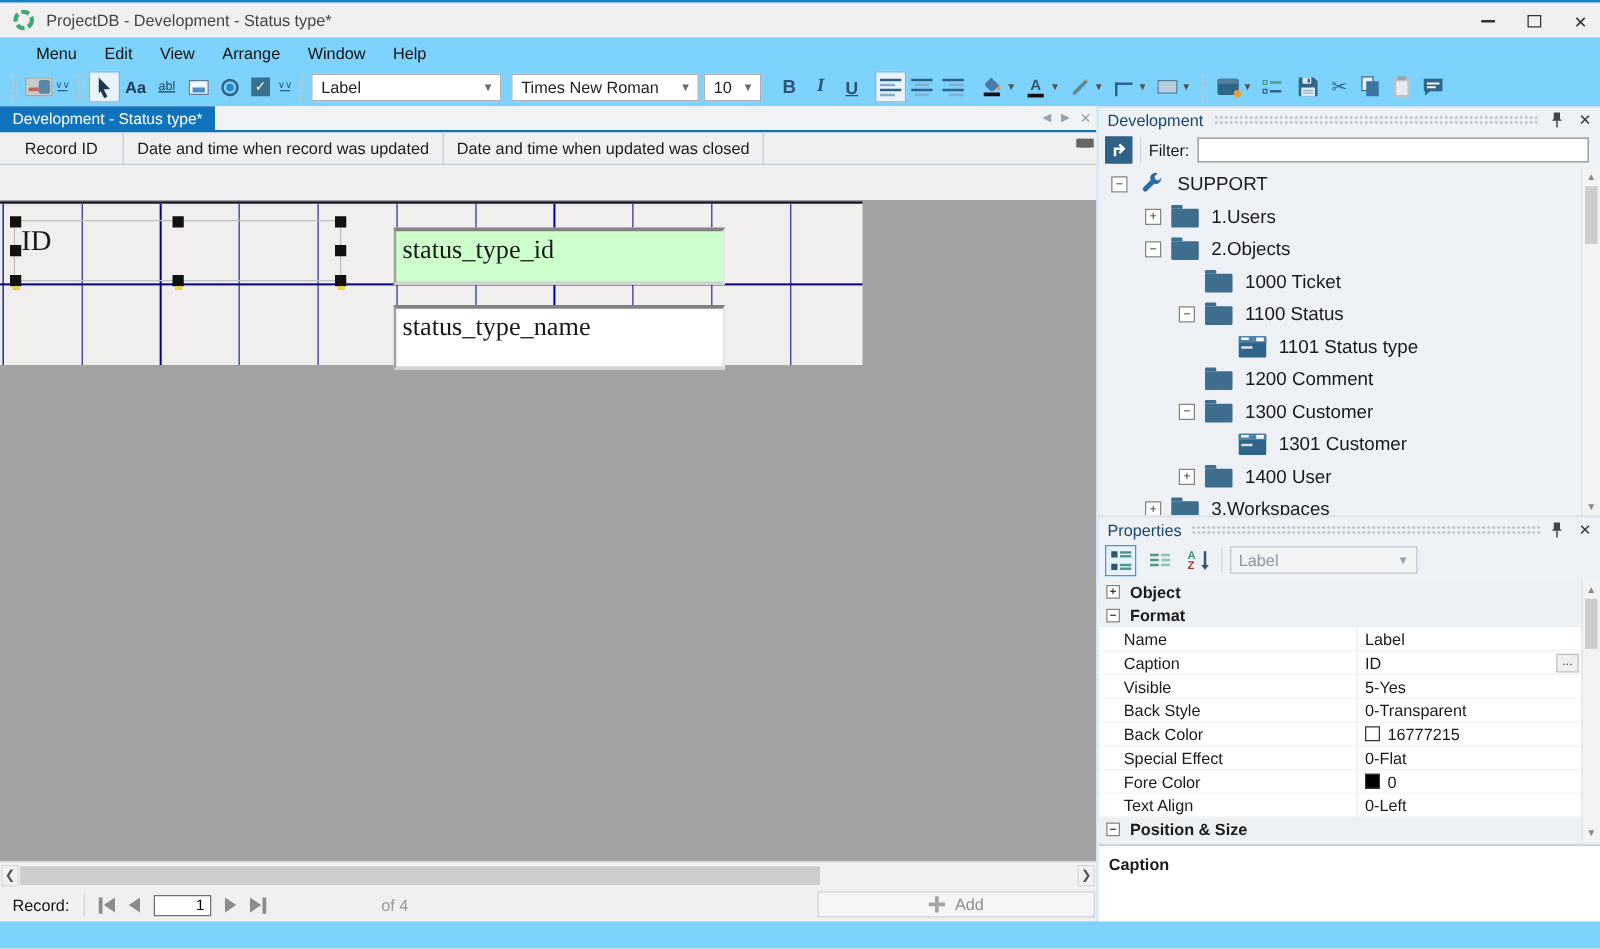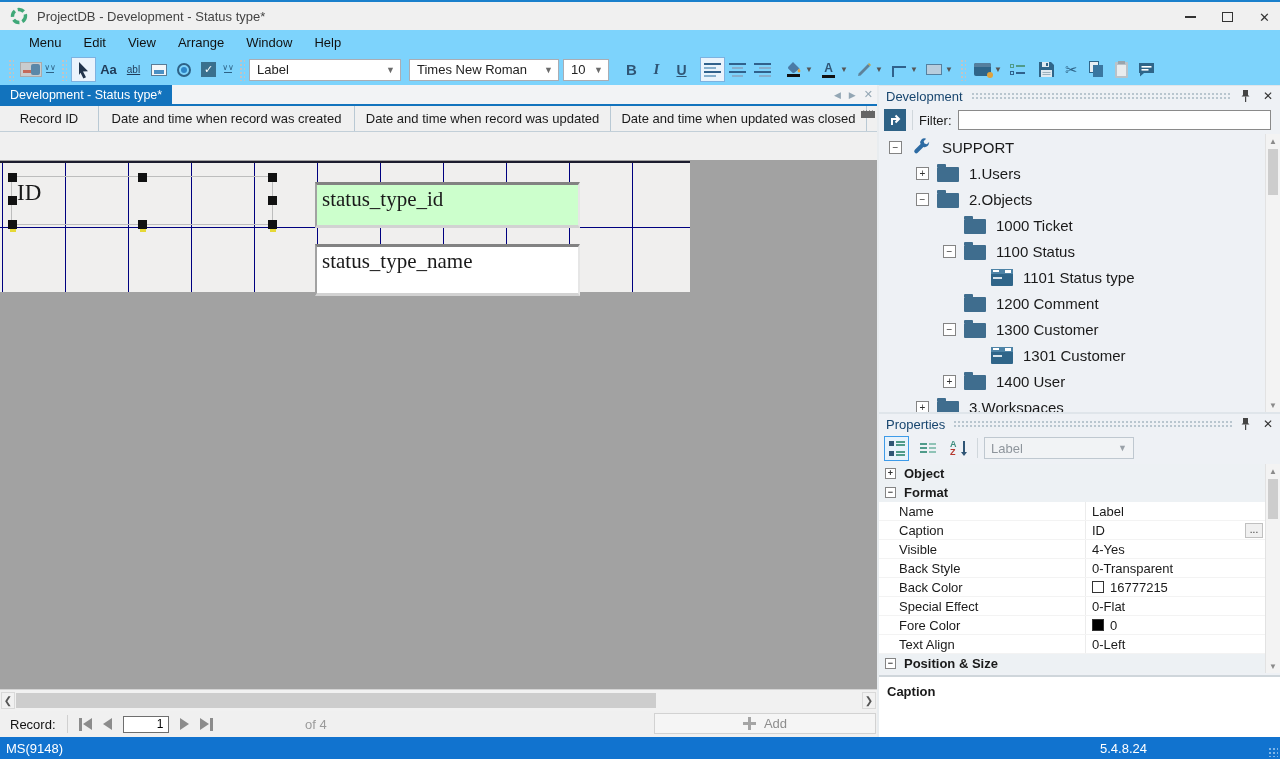--- a/index.html
+++ b/index.html
@@ -403,21 +403,20 @@
             <span>Development - Status type*</span>
           </div>
         <div class="tabnav">
           <span>◀</span>
           <span>▶</span>
           <span class="x">✕</span>
         </div>
       </div>
       <div class="colheaders" id="colheaders">
         <div class="colcell" style="width: 99px;">Record ID</div>
-          <div class="colcell" style="width: 256px;">Date and time when record was created</div>
           <div class="colcell" style="width: 256px;">Date and time when record was updated</div>
           <div class="colcell" style="width: 256px;">Date and time when updated was closed</div>
           <span class="colchev ovf gray">∨∨<span class="bar"></span></span>
       </div>
 
       <div class="canvas">
         <div class="form-grid">
           <div class="dfield green">status_type_id</div>
           <div class="dfield white">status_type_name</div>
           <div class="sel-rect"></div>
@@ -668,21 +667,21 @@
             <div class="prow">
               <div class="pname">Caption</div>
               <div class="pval">
                 <span>ID</span>
               </div>
               <span class="dots-btn">...</span>
             </div>
             <div class="prow">
               <div class="pname">Visible</div>
               <div class="pval">
-                <span>4-Yes</span>
+                <span>5-Yes</span>
               </div>
             </div>
             <div class="prow">
               <div class="pname">Back Style</div>
               <div class="pval">
                 <span>0-Transparent</span>
               </div>
             </div>
             <div class="prow">
               <div class="pname">Back Color</div>
@@ -720,18 +719,13 @@
           <span class="vs-thumb" style="top:15px;height:40px"></span>
           <span class="vs-arrow" style="bottom:0">▼</span>
         </div>
         <div class="propdesc">
           <span>Caption</span>
         </div>
       </div>
     </div>
   </div>
 
-  <div class="statusbar">
-    <span class="sb-left">MS(9148)</span>
-    <span class="sb-ver">5.4.8.24</span>
-    <span class="sb-grip"></span>
-  </div>
 </div>
 
 </body></html>

